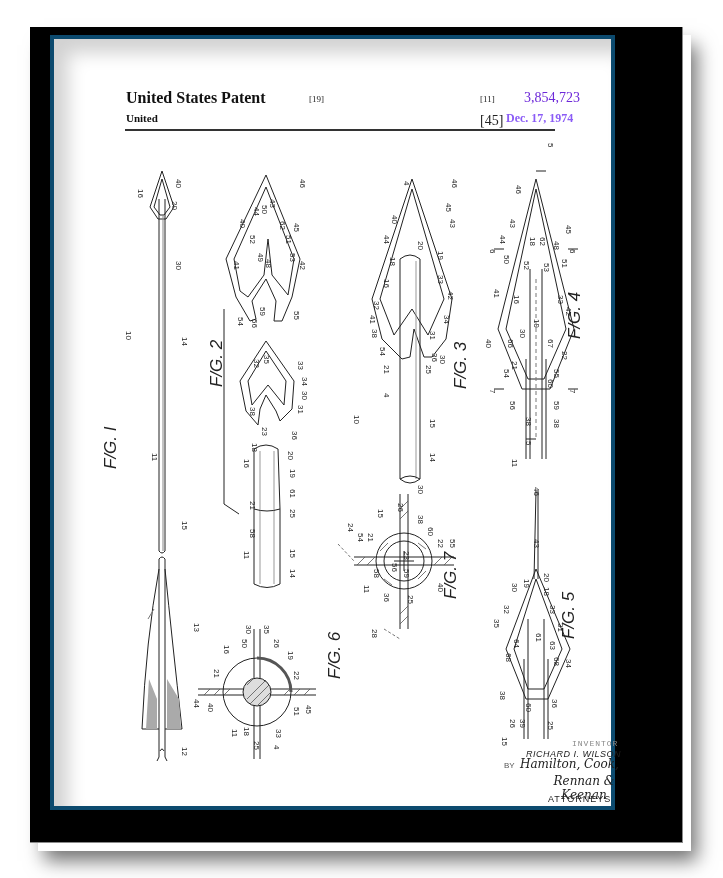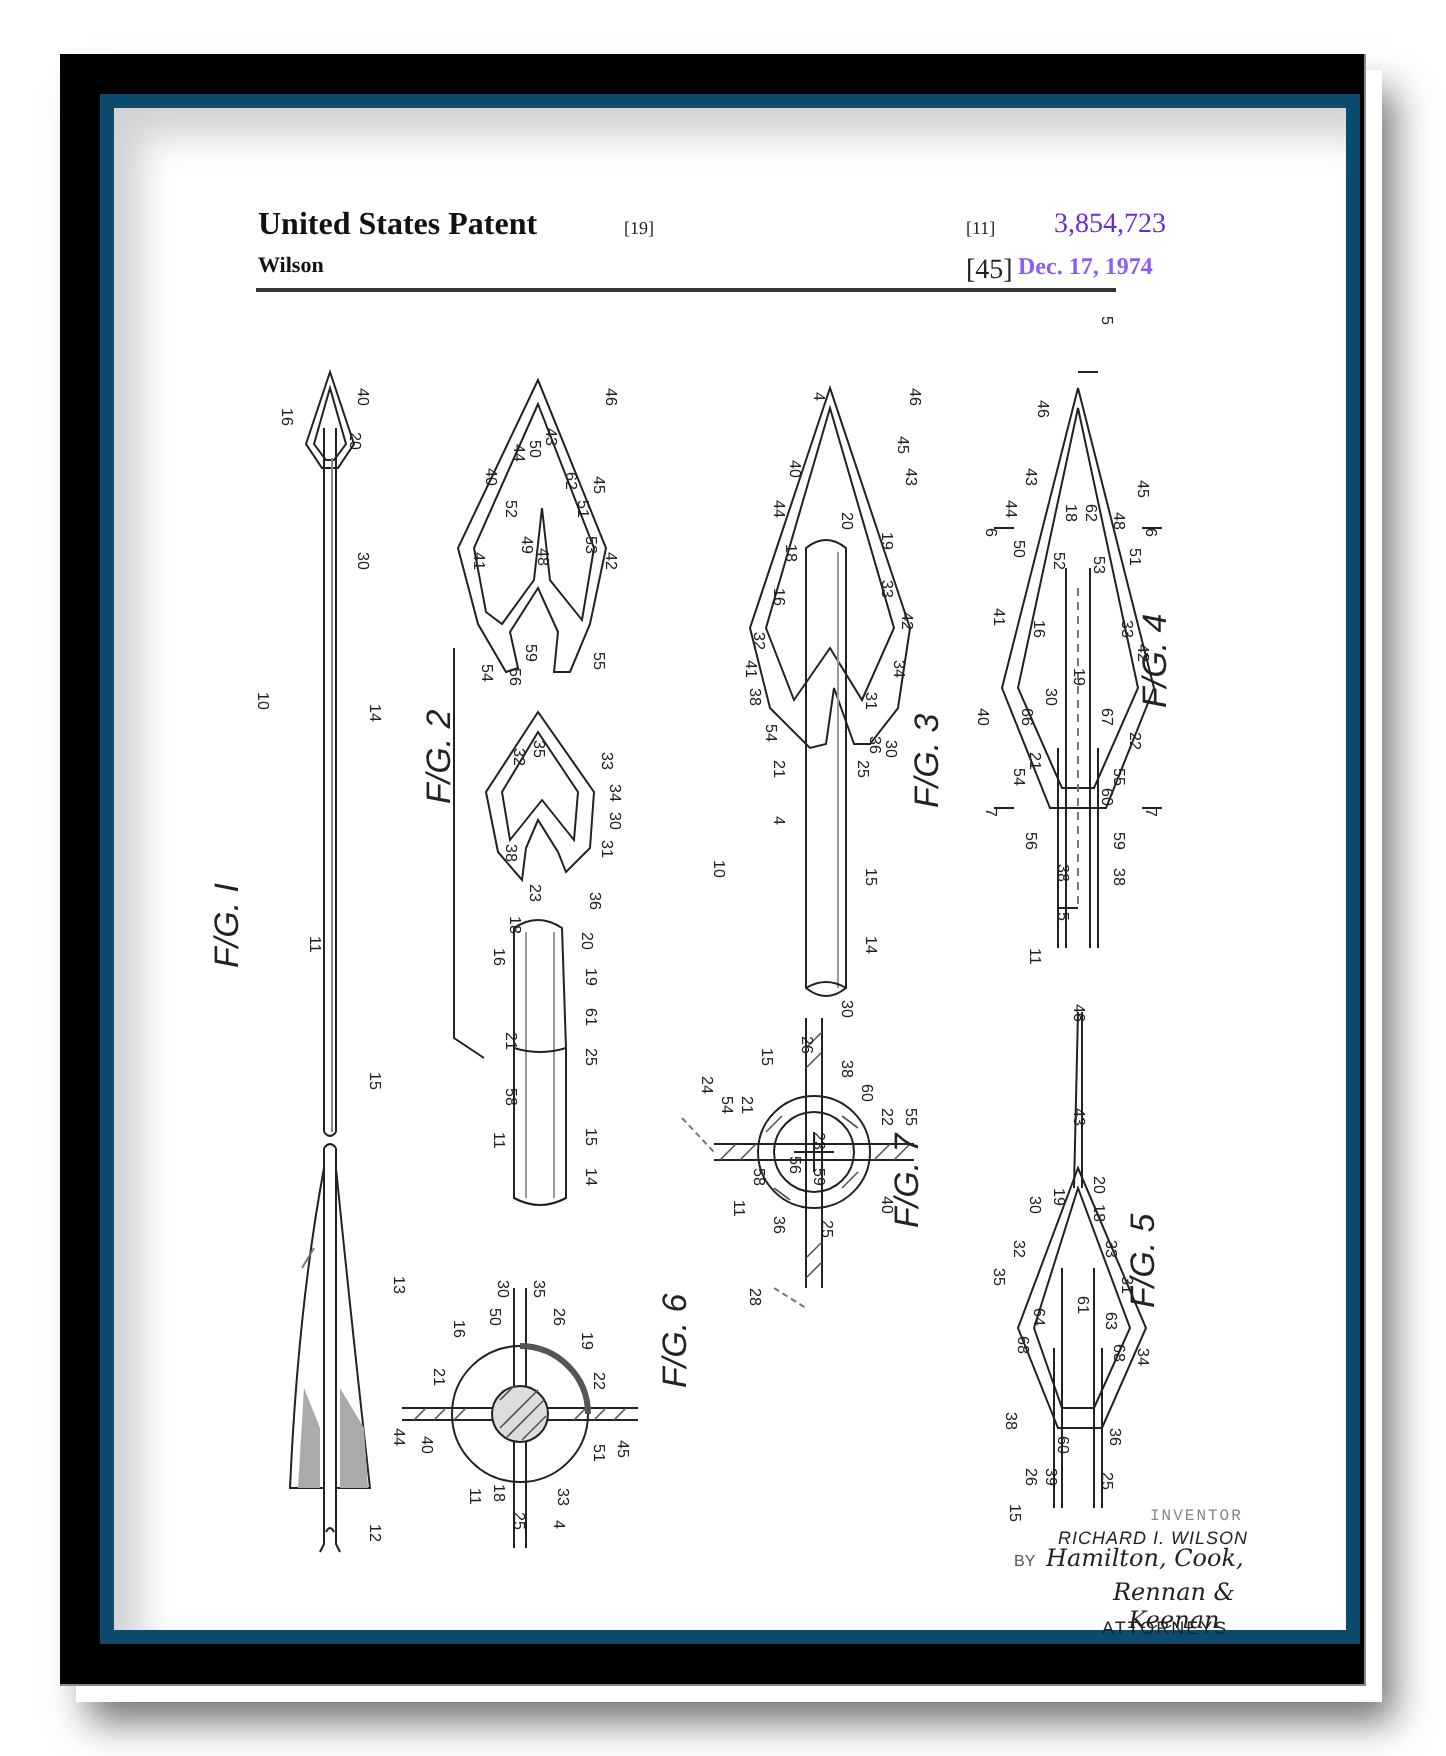--- a/index.html
+++ b/index.html
@@ -11,24 +11,24 @@
     position: absolute; left: 38px; top: 35px; width: 653px; height: 816px;
     background: rgba(0,0,0,0.0);
     box-shadow: 6px 10px 18px rgba(0,0,0,0.55);
   }
   .frame {
     position: absolute; left: 30px; top: 27px; width: 653px; height: 816px;
     background: #000000; border-right: 1px solid #8a8a8a; border-bottom: 1px solid #8a8a8a;
     box-sizing: border-box;
   }
   .matte {
-    position: absolute; left: 20px; top: 20px; width: 630px; height: 775px;
+    position: absolute; left: 20px; top: 8px; width: 565px; height: 775px;
     background: #ffffff;
     box-shadow: inset 14px 14px 18px rgba(0,0,0,0.18);
-    border: 7px solid #0c4a6e; box-sizing: border-box;
+    border: 4px solid #0c4a6e; box-sizing: border-box;
   }
   .sheet { position: absolute; left: 0; top: 0; width: 100%; height: 100%; }
   .hdr-left-title {
     position: absolute; left: 72px; top: 50px; font-weight: bold; font-size: 16px; color: #111;
   }
   .hdr-left-code { position: absolute; left: 238px; top: 55px; font-size: 9px; color: #222; margin-left: 17px; }
   .hdr-inventor { position: absolute; left: 72px; top: 73px; font-weight: bold; font-size: 11px; color: #111; }
   .hdr-right-code1 { position: absolute; left: 426px; top: 55px; font-size: 9px; color: #222; }
   .hdr-number { position: absolute; left: 470px; top: 51px; font-weight: normal; font-size: 14px; color: #6d28d9; }
   .hdr-right-code2 { position: absolute; left: 426px; top: 74px; font-size: 14px; color: #222; }
@@ -52,21 +52,21 @@
 </head>
 <body>
 
 <div class="frame-shadow"></div>
 <div class="frame">
   <div class="matte">
     <div class="sheet">
 
       <div class="hdr-left-title">United States Patent</div>
       <div class="hdr-left-code">[19]</div>
-      <div class="hdr-inventor">Wilson</div>
+      <div class="hdr-inventor">United</div>
       <div class="hdr-right-code1">[11]</div>
       <div class="hdr-number">3,854,723</div>
       <div class="hdr-right-code2">[45]</div>
       <div class="hdr-date">Dec. 17, 1974</div>
       <div class="hdr-rule"></div>
 
       <svg class="drawings" width="611" height="775" viewBox="0 0 611 775">
         <g stroke="#222" stroke-width="1" fill="none">
 
           <g>

